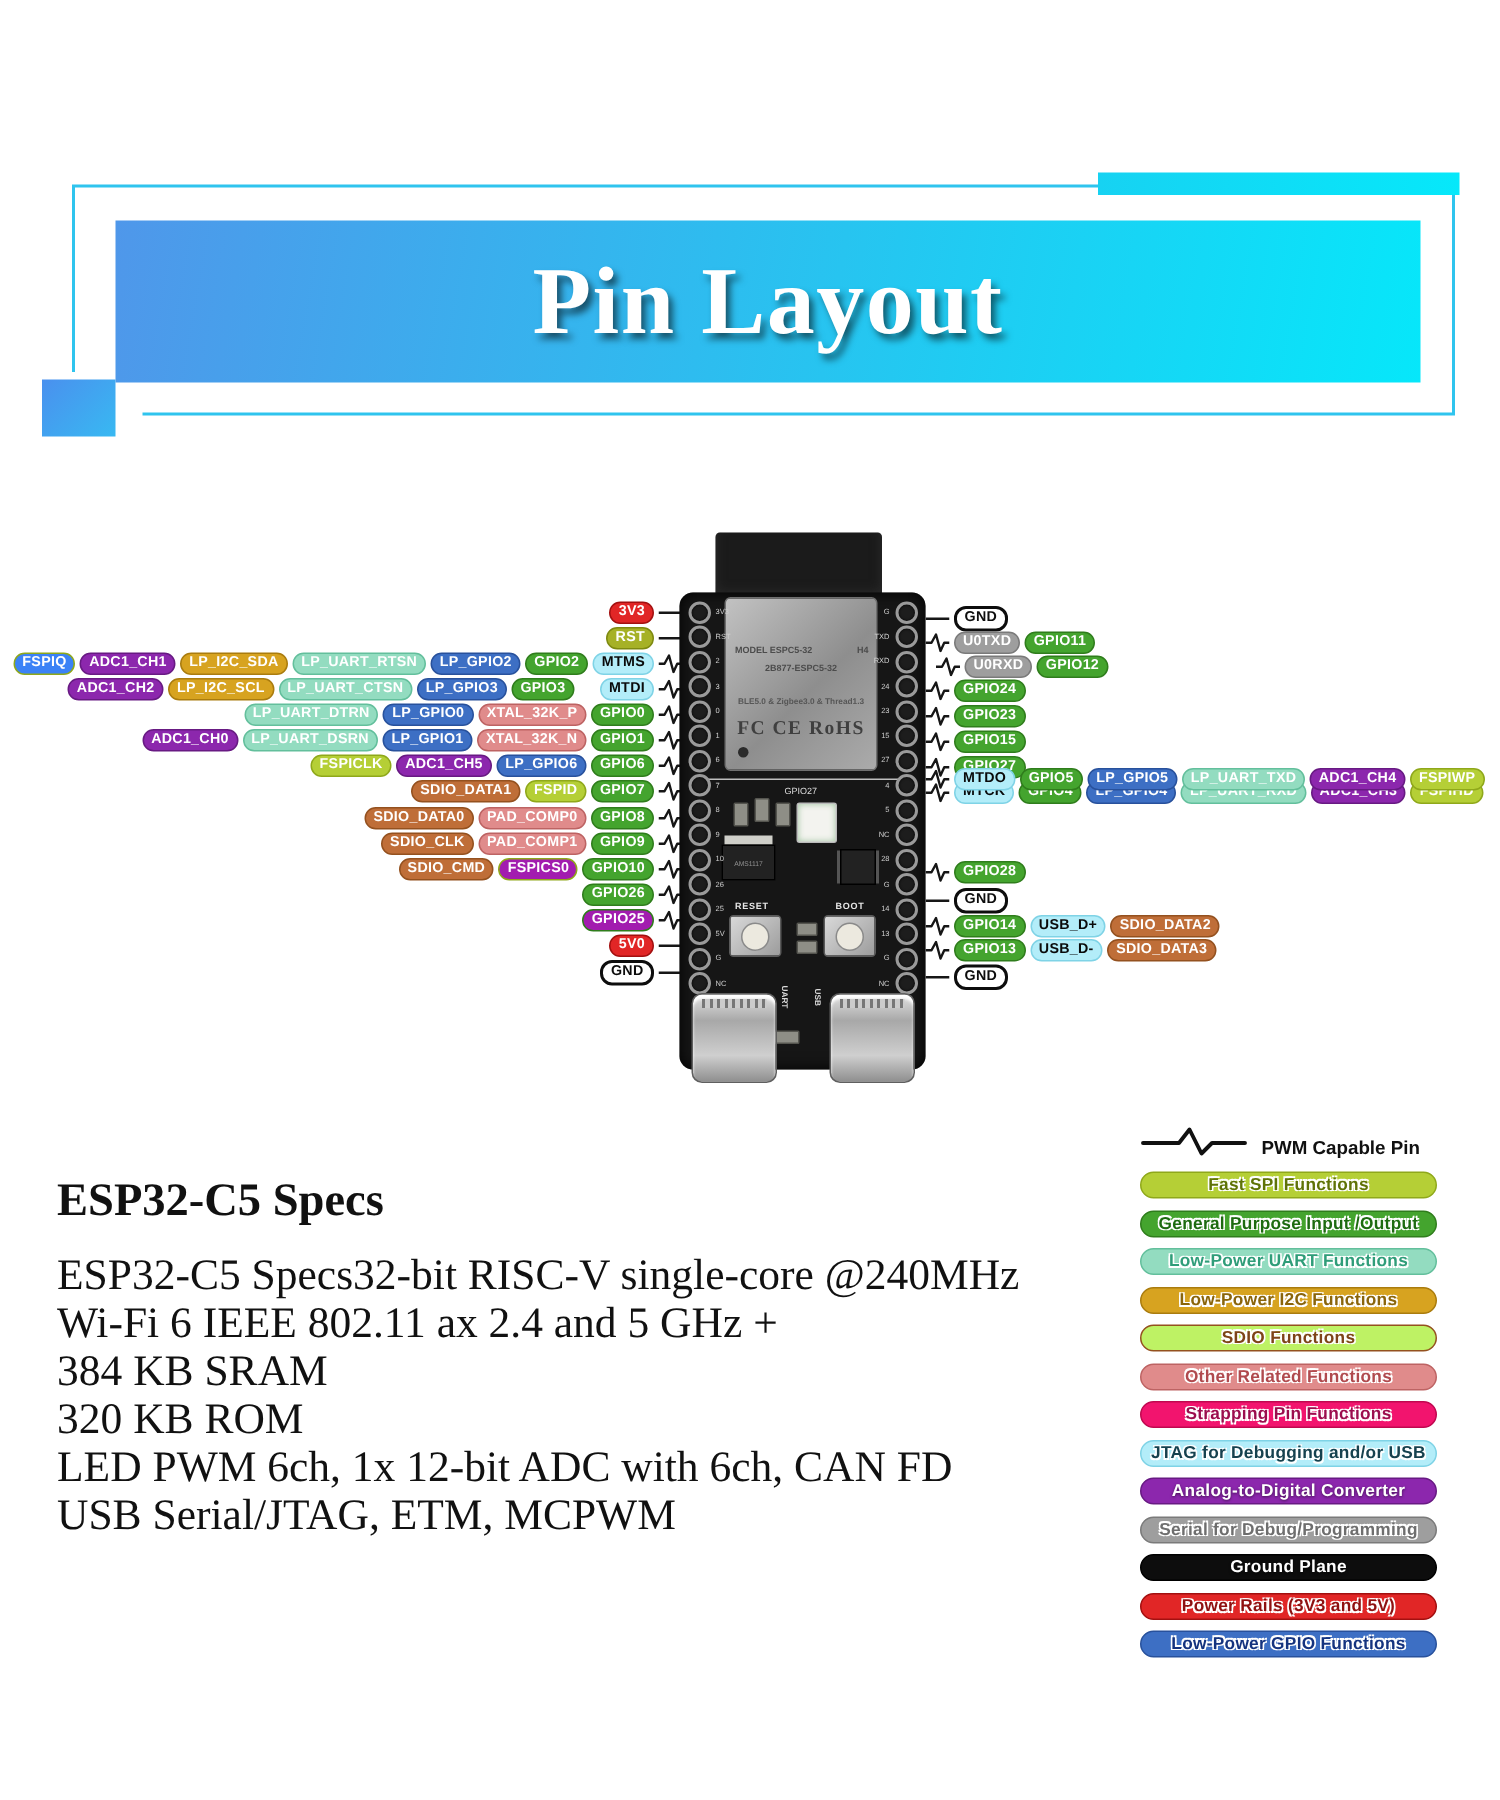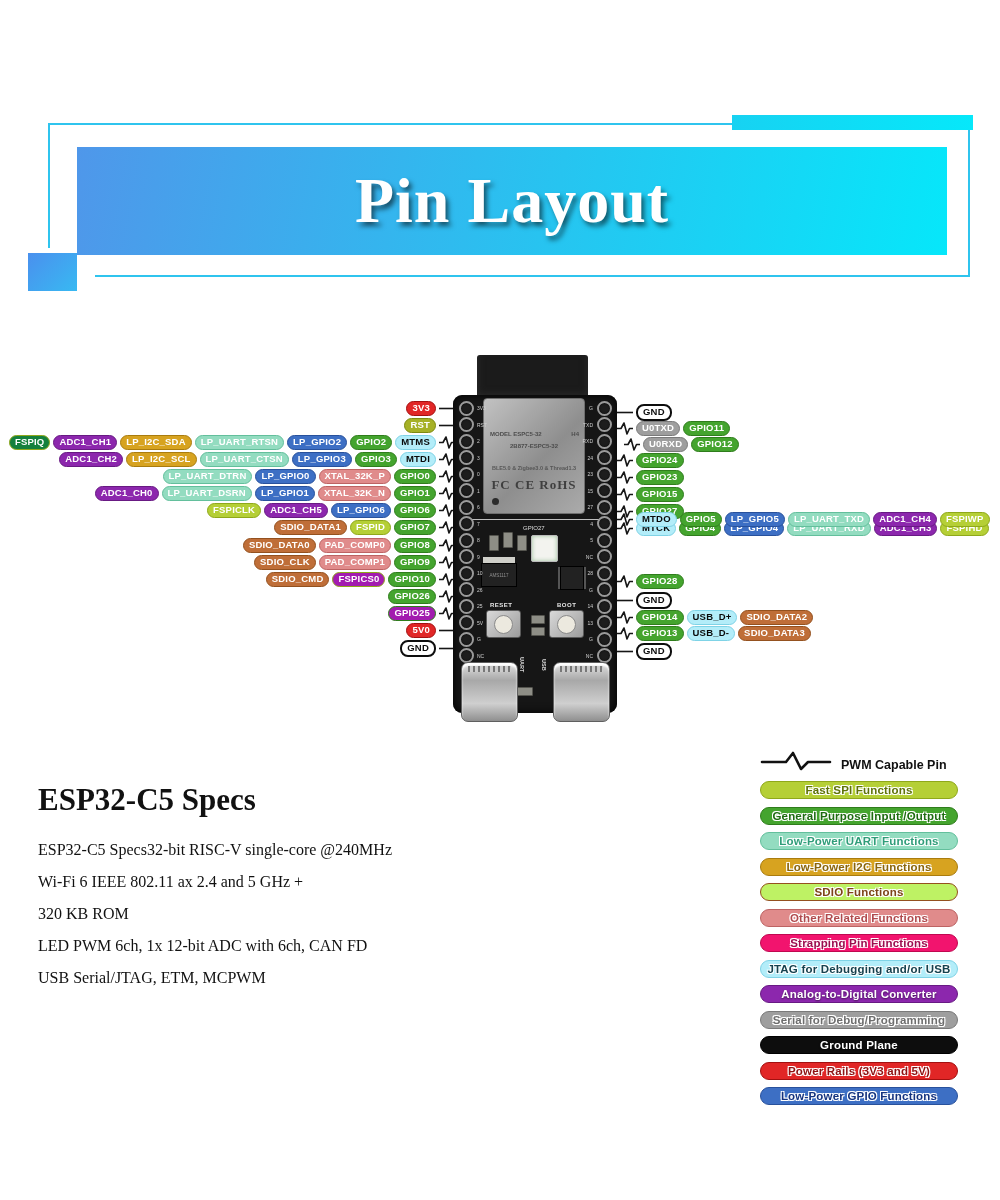--- a/index.html
+++ b/index.html
@@ -81,21 +81,21 @@
   .usbc.u1{left:8px;top:267px;}
   .usbc.u2{left:100px;top:267px;}
   .hole{position:absolute;width:11px;height:11px;border-radius:50%;background:#1d1d1d;
        border:2px solid #9a9a9a;box-shadow:inset 0 0 2px #000;}
   .pin-num{position:absolute;color:#cfcfcf;font-size:5px;line-height:6px;}
 
   
   .specs{position:absolute;left:38px;top:782px;width:660px;color:#111;
        font-family:"Liberation Serif",serif;}
   .specs h2{margin:0 0 16px 0;font-size:31px;font-weight:bold;}
-  .specs p{margin:0;font-size:16px;line-height:32px;}
+  .specs p{margin:0;font-size:29px;line-height:32px;}
 
   
   .legend{position:absolute;left:760px;top:750px;width:200px;}
   .legend-pwm{display:flex;align-items:flex-end;gap:9px;margin-bottom:9px;height:22px;}
   .legend-pwm span{font-size:12.5px;font-weight:bold;color:#111;}
   .legend-items{display:flex;flex-direction:column;gap:7.5px;}
   .legend-pill{width:196px;height:16px;line-height:16px;border-radius:9px;text-align:center;
        font-size:11.5px;font-weight:bold;letter-spacing:.2px;}
   .ls-light{text-shadow:-1px -1px 0 #fff,1px -1px 0 #fff,-1px 1px 0 #fff,1px 1px 0 #fff;}
   .ls-dark{text-shadow:0 1px 2px rgba(0,0,0,.55);}
@@ -127,40 +127,40 @@
         </div>
         <div class="pin-row" style="top: 418px; right: 545px;">
           <span class="pill" style="background: rgb(166, 177, 38); border-color: rgb(126, 138, 16); color: rgb(255, 255, 255);">RST</span>
           <span class="conn">
             <svg width="16" height="13" viewBox="0 0 16 13">
               <path d="M0,6.5 H16" fill="none" stroke="#161616" stroke-width="1.6"></path>
             </svg>
           </span>
         </div>
         <div class="pin-row" style="top: 435px; right: 545px;">
-          <span class="pill" style="background: #15803d; border-color: rgb(143, 168, 26); color: rgb(255, 255, 255);">FSPIQ</span>
+          <span class="pill" style="background: #3b82f6; border-color: rgb(143, 168, 26); color: rgb(255, 255, 255);">FSPIQ</span>
           <span class="pill" style="background: rgb(140, 39, 173); border-color: rgb(104, 26, 131); color: rgb(255, 255, 255);">ADC1_CH1</span>
           <span class="pill" style="background: rgb(215, 163, 32); border-color: rgb(170, 124, 14); color: rgb(255, 255, 255);">LP_I2C_SDA</span>
           <span class="pill" style="background: rgb(147, 220, 192); border-color: rgb(99, 191, 156); color: rgb(255, 255, 255);">LP_UART_RTSN</span>
           <span class="pill" style="background: rgb(61, 111, 196); border-color: rgb(40, 81, 156); color: rgb(255, 255, 255);">LP_GPIO2</span>
           <span class="pill" style="background: rgb(68, 164, 46); border-color: rgb(47, 125, 28); color: rgb(255, 255, 255);">GPIO2</span>
           <span class="pill" style="background: rgb(179, 237, 249); border-color: rgb(127, 211, 230); color: rgb(10, 10, 10);">MTMS</span>
           <span class="conn">
             <svg width="16" height="13" viewBox="0 0 16 13">
               <path d="M0,6.5 H4 L7,1 L10,12 L12.5,6.5 H16" fill="none" stroke="#161616" stroke-width="1.6" stroke-linejoin="round"></path>
             </svg>
           </span>
         </div>
         <div class="pin-row" style="top: 452px; right: 545px;">
           <span class="pill" style="background: rgb(140, 39, 173); border-color: rgb(104, 26, 131); color: rgb(255, 255, 255);">ADC1_CH2</span>
           <span class="pill" style="background: rgb(215, 163, 32); border-color: rgb(170, 124, 14); color: rgb(255, 255, 255);">LP_I2C_SCL</span>
           <span class="pill" style="background: rgb(147, 220, 192); border-color: rgb(99, 191, 156); color: rgb(255, 255, 255);">LP_UART_CTSN</span>
           <span class="pill" style="background: rgb(61, 111, 196); border-color: rgb(40, 81, 156); color: rgb(255, 255, 255);">LP_GPIO3</span>
           <span class="pill" style="background: rgb(68, 164, 46); border-color: rgb(47, 125, 28); color: rgb(255, 255, 255);">GPIO3</span>
-          <span class="pill" style="background: rgb(179, 237, 249); border-color: rgb(127, 211, 230); color: rgb(10, 10, 10);">MTDI</span>
+          <span class="pill" style="background: rgb(179, 237, 249); border-color: rgb(127, 211, 230); color: rgb(10, 10, 10); margin-left: 14px;">MTDI</span>
           <span class="conn">
             <svg width="16" height="13" viewBox="0 0 16 13">
               <path d="M0,6.5 H4 L7,1 L10,12 L12.5,6.5 H16" fill="none" stroke="#161616" stroke-width="1.6" stroke-linejoin="round"></path>
             </svg>
           </span>
         </div>
         <div class="pin-row" style="top: 469px; right: 545px;">
           <span class="pill" style="background: rgb(147, 220, 192); border-color: rgb(99, 191, 156); color: rgb(255, 255, 255);">LP_UART_DTRN</span>
           <span class="pill" style="background: rgb(61, 111, 196); border-color: rgb(40, 81, 156); color: rgb(255, 255, 255);">LP_GPIO0</span>
           <span class="pill" style="background: rgb(224, 139, 139); border-color: rgb(189, 99, 99); color: rgb(255, 255, 255);">XTAL_32K_P</span>
@@ -506,20 +506,21 @@
         <div class="usbc u2"></div>
       </div>
     </div>
   </section>
 
   <section class="specs">
     <h2>ESP32-C5 Specs</h2>
     <div id="spec-lines">
         <p>ESP32-C5 Specs32-bit RISC-V single-core @240MHz</p>
         <p>Wi-Fi 6 IEEE 802.11 ax 2.4 and 5 GHz +</p>
+        <p>384 KB SRAM</p>
         <p>320 KB ROM</p>
         <p>LED PWM 6ch, 1x 12-bit ADC with 6ch, CAN FD</p>
         <p>USB Serial/JTAG, ETM, MCPWM</p>
       </div>
   </section>
 
   <aside class="legend">
     <div class="legend-pwm">
       <svg width="72" height="22" viewBox="0 0 72 22">
         <path d="M2,12 H26 L33,3 L41,19 L48,12 H70" fill="none" stroke="#111" stroke-width="2.6" stroke-linejoin="round" stroke-linecap="round"></path>

